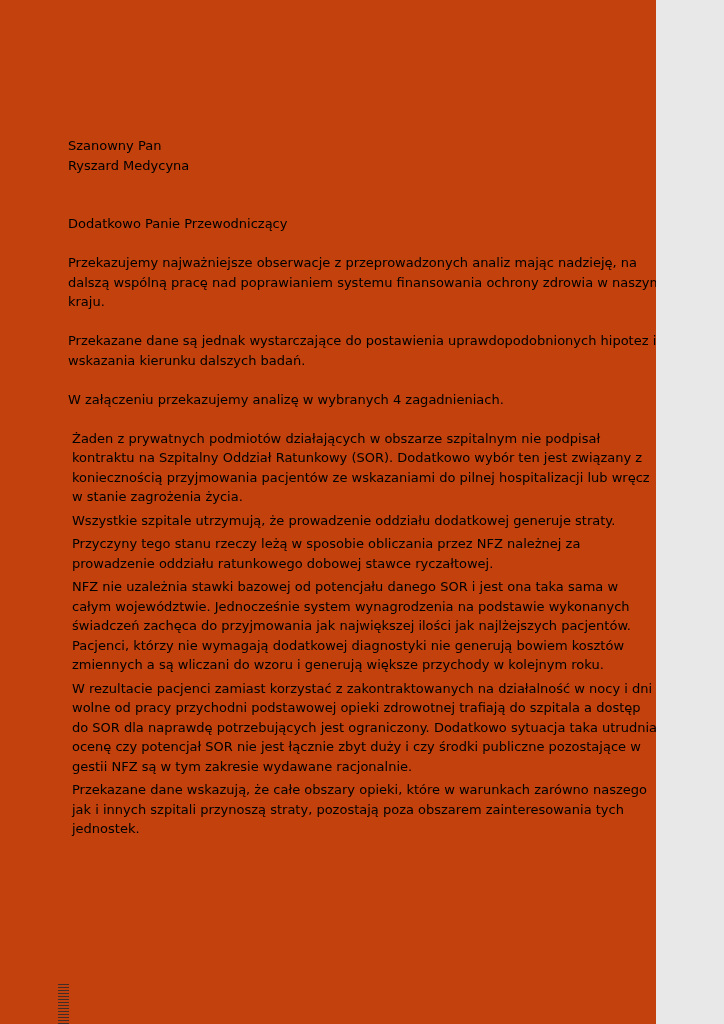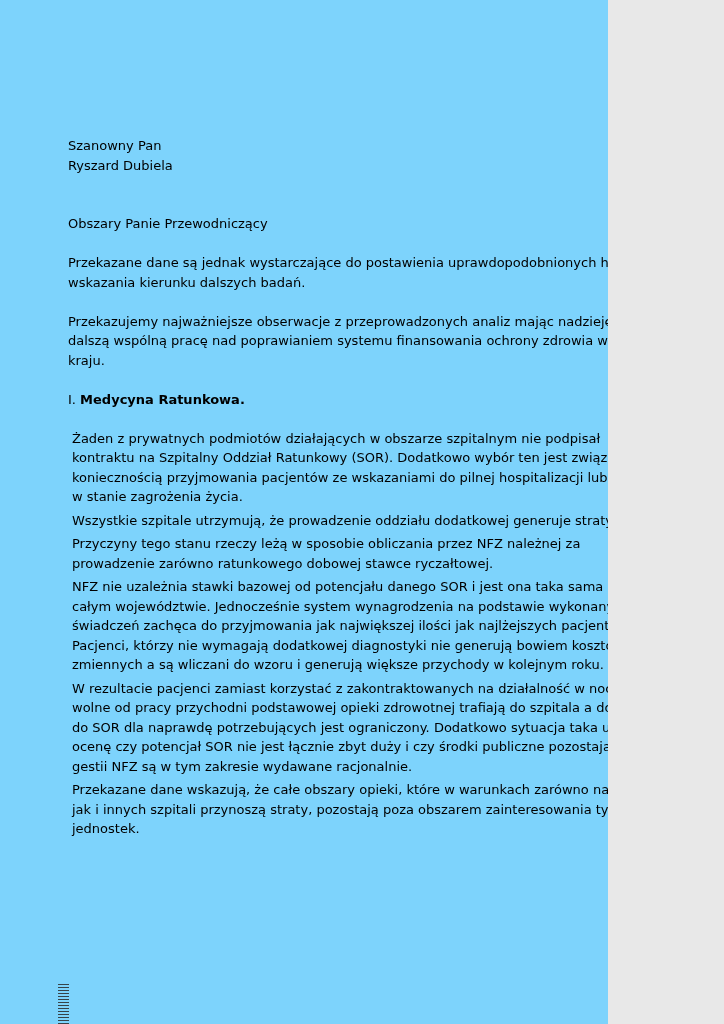--- a/index.html
+++ b/index.html
@@ -7,23 +7,23 @@
     padding: 0;
   }
   body {
     width: 724px;
     height: 1024px;
     background: #e8e8e8;
     font-family: "DejaVu Sans", "Liberation Sans", sans-serif;
   }
   .page {
     position: relative;
-    width: 608px;
+    width: 656px;
     height: 1024px;
-    background: #7dd3fc;
+    background: #c2410c;
     overflow: hidden;
     color: #000000;
   }
   .content {
     position: absolute;
     left: 68px;
     top: 136px;
     width: 596px;
     font-size: 13px;
     line-height: 19.5px;
@@ -67,33 +67,33 @@
   }
 </style>
 </head>
 <body>
 
 <div class="page">
   <div class="content">
 
     <div class="recipient">
       <div>Szanowny Pan</div>
-      <div>Ryszard Dubiela</div>
+      <div>Ryszard Medycyna</div>
     </div>
 
-    <p>Obszary Panie Przewodniczący</p>
+    <p>Dodatkowo Panie Przewodniczący</p>
 
+    <p>Przekazujemy najważniejsze obserwacje z przeprowadzonych analiz mając nadzieję, na dalszą wspólną pracę nad poprawianiem systemu finansowania ochrony zdrowia w naszym kraju.</p>
     <p>Przekazane dane są jednak wystarczające do postawienia uprawdopodobnionych hipotez i wskazania kierunku dalszych badań.</p>
-    <p>Przekazujemy najważniejsze obserwacje z przeprowadzonych analiz mając nadzieję, na dalszą wspólną pracę nad poprawianiem systemu finansowania ochrony zdrowia w naszym kraju.</p>
+    <p>W załączeniu przekazujemy analizę w wybranych 4 zagadnieniach.</p>
 
-    <p class="heading"><span>I.</span> <span class="bold">Medycyna Ratunkowa.</span></p>
 
     <p class="tight">Żaden z prywatnych podmiotów działających w obszarze szpitalnym nie podpisał kontraktu na Szpitalny Oddział Ratunkowy (SOR). Dodatkowo wybór ten jest związany z koniecznością przyjmowania pacjentów ze wskazaniami do pilnej hospitalizacji lub wręcz w stanie zagrożenia życia.</p>
     <p class="tight">Wszystkie szpitale utrzymują, że prowadzenie oddziału dodatkowej generuje straty.</p>
-    <p class="tight">Przyczyny tego stanu rzeczy leżą w sposobie obliczania przez NFZ należnej za prowadzenie zarówno ratunkowego dobowej stawce ryczałtowej.</p>
+    <p class="tight">Przyczyny tego stanu rzeczy leżą w sposobie obliczania przez NFZ należnej za prowadzenie oddziału ratunkowego dobowej stawce ryczałtowej.</p>
     <p class="tight">NFZ nie uzależnia stawki bazowej od potencjału danego SOR i jest ona taka sama w całym województwie. Jednocześnie system wynagrodzenia na podstawie wykonanych świadczeń zachęca do przyjmowania jak największej ilości jak najlżejszych pacjentów. Pacjenci, którzy nie wymagają dodatkowej diagnostyki nie generują bowiem kosztów zmiennych a są wliczani do wzoru i generują większe przychody w kolejnym roku.</p>
     <p class="tight">W rezultacie pacjenci zamiast korzystać z zakontraktowanych na działalność w nocy i dni wolne od pracy przychodni podstawowej opieki zdrowotnej trafiają do szpitala a dostęp do SOR dla naprawdę potrzebujących jest ograniczony. Dodatkowo sytuacja taka utrudnia ocenę czy potencjał SOR nie jest łącznie zbyt duży i czy środki publiczne pozostające w gestii NFZ są w tym zakresie wydawane racjonalnie.</p>
 
 
     <p class="tight">Przekazane dane wskazują, że całe obszary opieki, które w warunkach zarówno naszego jak i innych szpitali przynoszą straty, pozostają poza obszarem zainteresowania tych jednostek.</p>
 
   </div>
 
   <div class="print-stamp"></div>
 </div>

